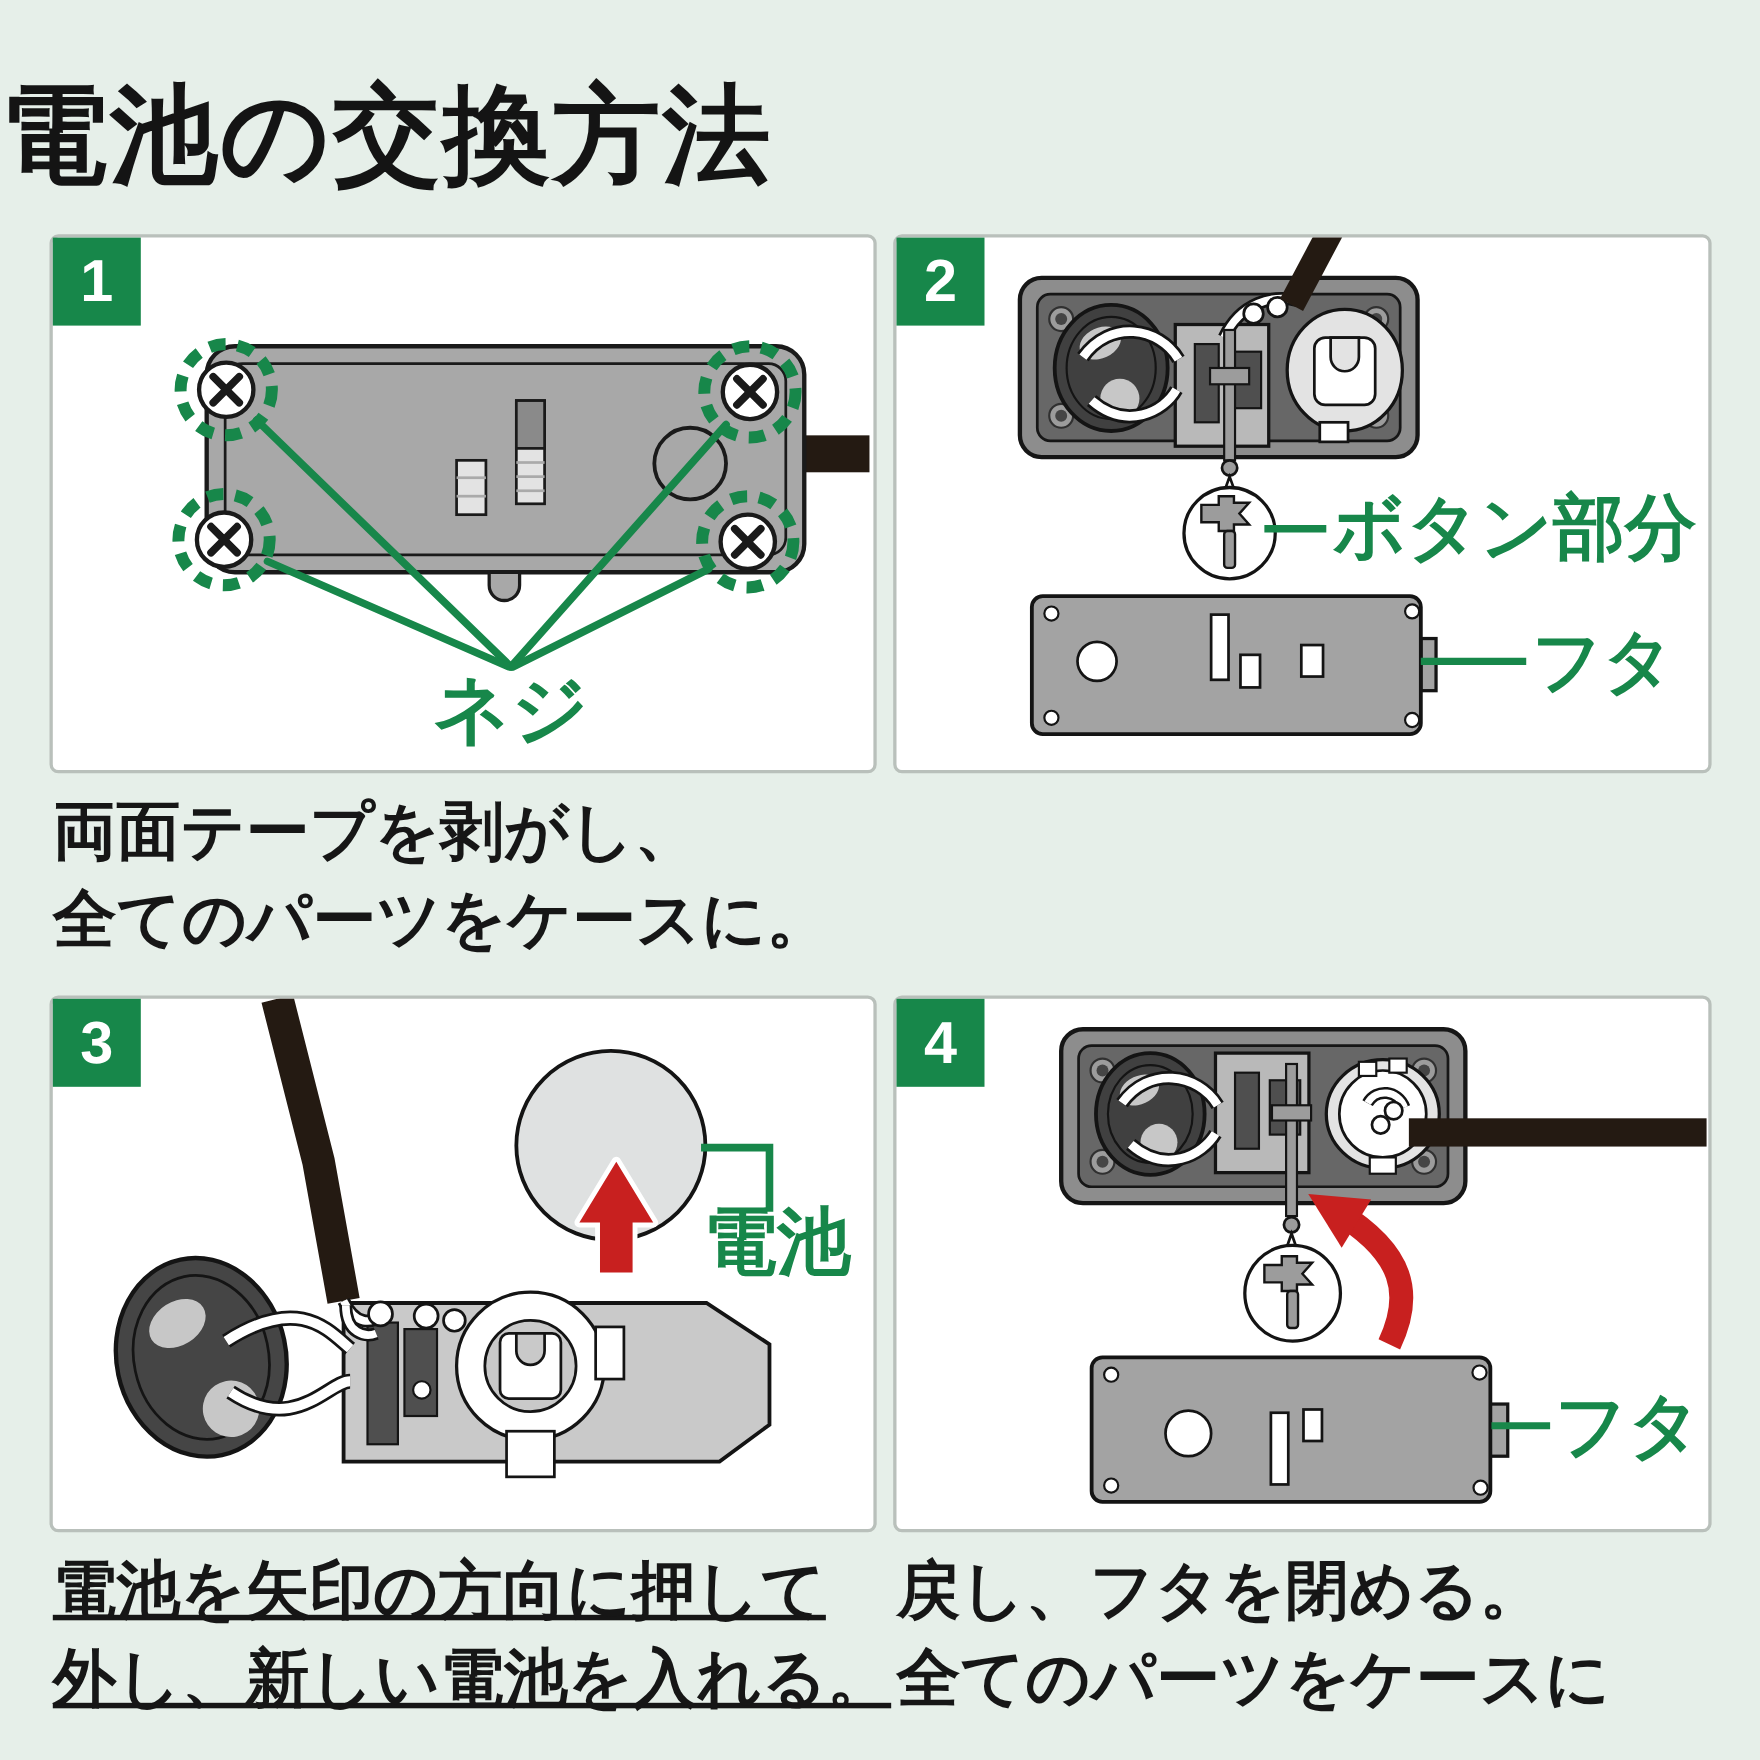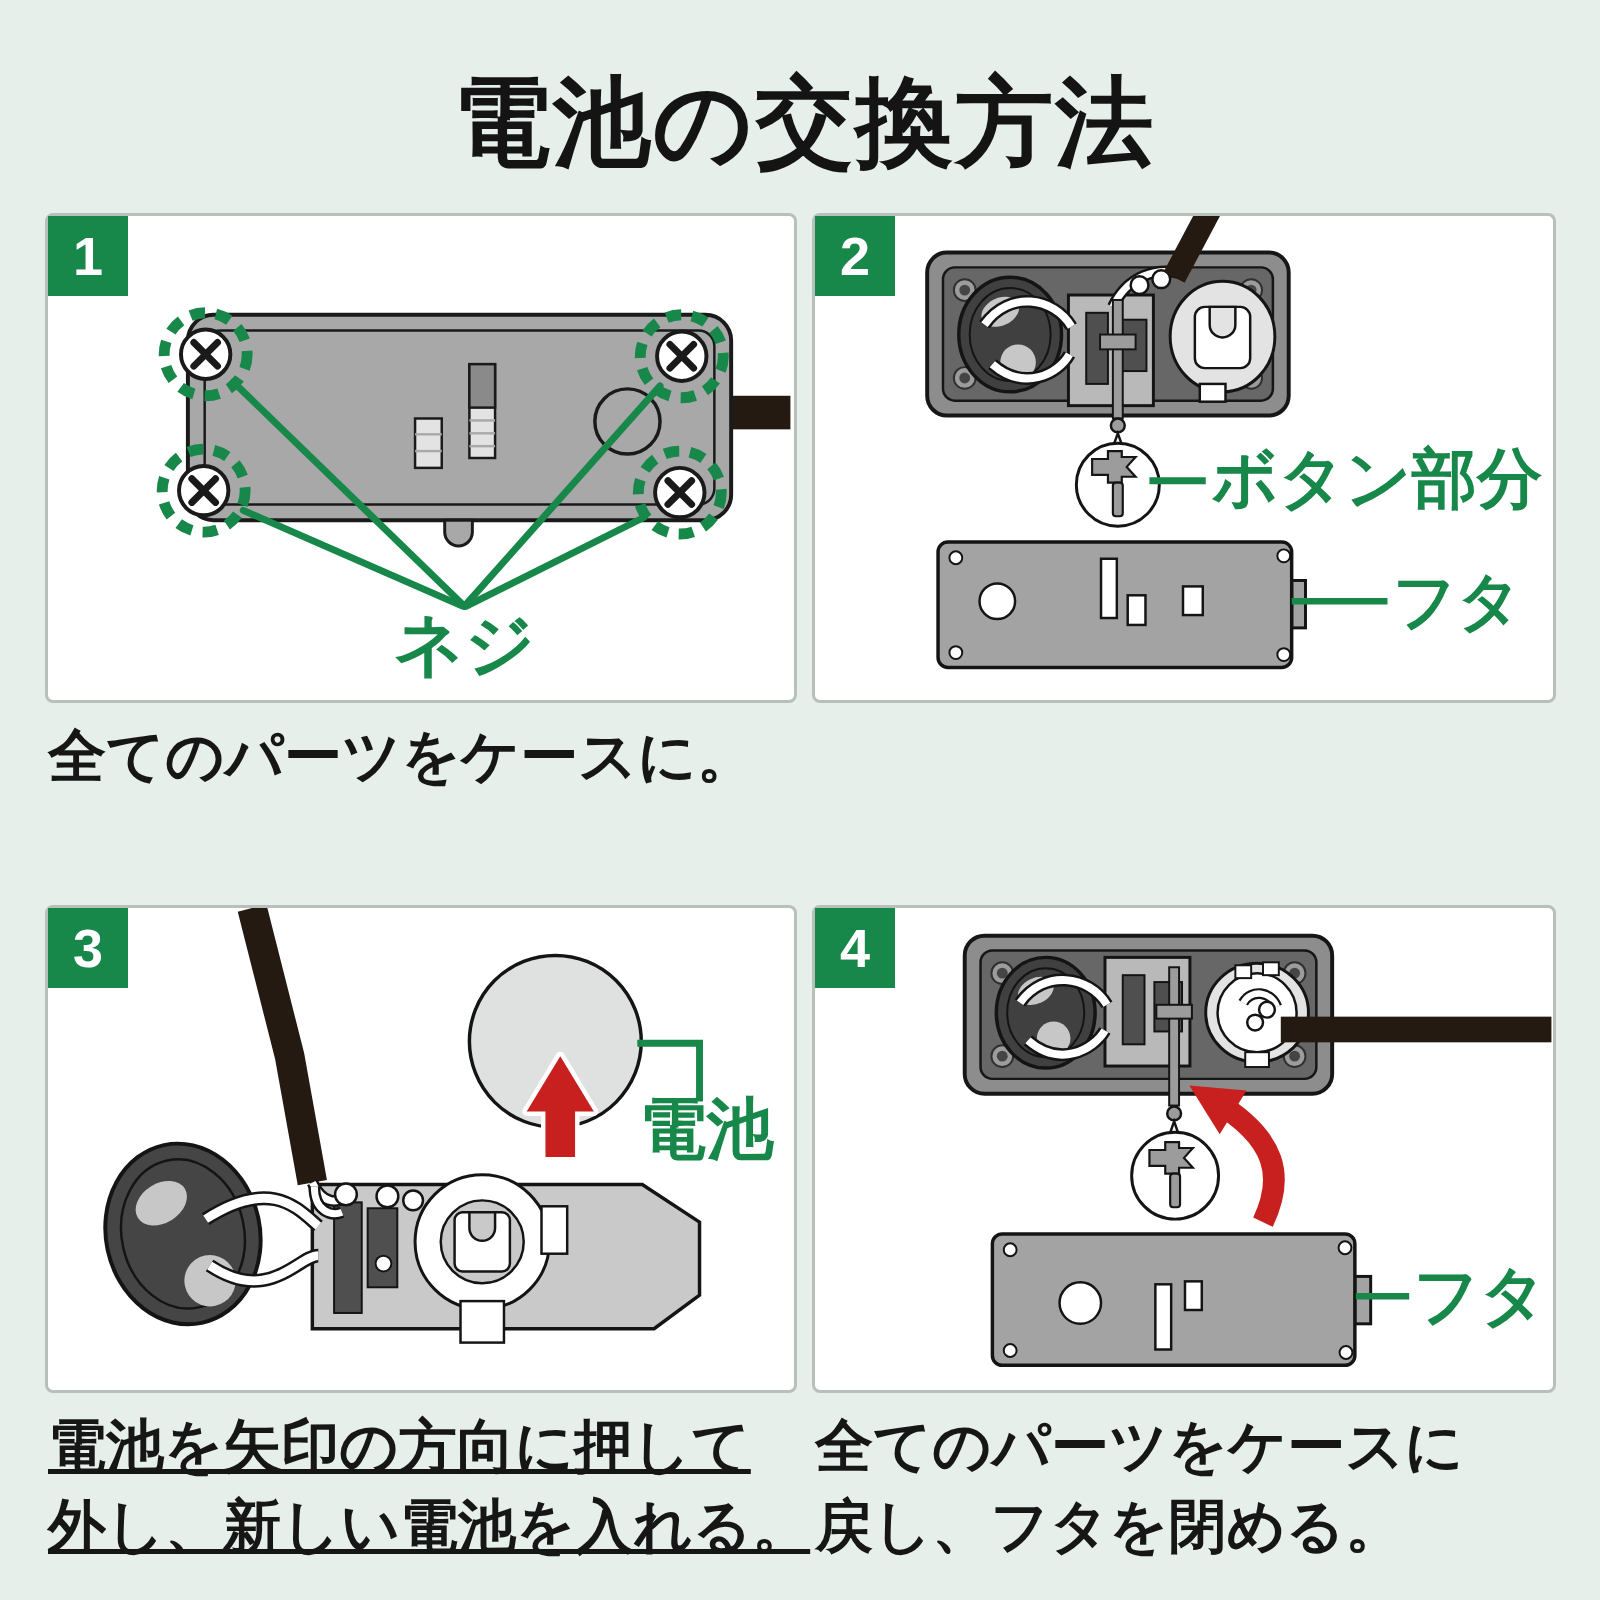--- a/index.html
+++ b/index.html
@@ -1,18 +1,18 @@
 <!DOCTYPE html>
 <html lang="ja"><head>
 <meta charset="utf-8">
 <style>
   html,body{margin:0;padding:0;}
   body{font-family:"Liberation Sans","DejaVu Sans",sans-serif;}
   .page{position:relative;width:1600px;height:1600px;background:#e6efe9;overflow:hidden;}
-  .title{position:absolute;left:16px;top:58px;width:1576px;text-align:center;
+  .title{position:absolute;left:0;top:58px;width:1576px;
          font-size:98px;font-weight:800;color:#141414;letter-spacing:2px;}
   .panel{position:absolute;background:#ffffff;border:3px solid #b9c0bb;border-radius:8px;box-sizing:border-box;}
   #panel1{left:45px;top:213px;width:752px;height:490px;}
   #panel2{left:812px;top:213px;width:744px;height:490px;}
   #panel3{left:45px;top:905px;width:752px;height:488px;}
   #panel4{left:812px;top:905px;width:744px;height:488px;}
   .panel svg{position:absolute;left:0;top:0;width:100%;height:100%;}
   .badge{position:absolute;left:0;top:0;width:80px;height:80px;background:#17874a;
          color:#ffffff;font-size:54px;font-weight:bold;display:flex;align-items:center;justify-content:center;z-index:5;}
   .caption{position:absolute;font-size:58px;line-height:80px;font-weight:600;color:#161616;white-space:nowrap;}
@@ -164,20 +164,21 @@
         <rect x="288" y="347" width="16" height="60" fill="#ffffff" stroke="#141414" stroke-width="2.5"></rect>
         <rect x="315" y="384" width="18" height="30" fill="#ffffff" stroke="#141414" stroke-width="2.5"></rect>
         <rect x="371" y="375" width="20" height="29" fill="#ffffff" stroke="#141414" stroke-width="2.5"></rect>
       </g>
       <line x1="481" y1="390" x2="578" y2="390" stroke="#17874a" stroke-width="6.5"></line>
       <text class="glabel" x="583" y="412" font-size="64">フタ</text>
     </svg>
   </div>
 
   <div class="caption" id="caption1">
+    <div>両面テープを剥がし、</div>
     <div>全てのパーツをケースに。</div>
   </div>
 
   <div class="panel" id="panel3">
     <div class="badge">3</div>
     <svg viewBox="0 0 752 488">
       <polyline points="205,0 243,150 266,278" fill="none" stroke="#241a12" stroke-width="30" stroke-linejoin="round"></polyline>
       <circle cx="512" cy="135" r="87" fill="#dfe1e1" stroke="#141414" stroke-width="3.5"></circle>
       <path d="M517,150 L551,206 L532,206 L532,252 L502,252 L502,206 L483,206 Z" fill="#c8201f" stroke="#ffffff" stroke-width="9" stroke-linejoin="round" style="paint-order:stroke"></path>
       <polyline points="595,137 658,137 658,196" fill="none" stroke="#17874a" stroke-width="7"></polyline>
@@ -303,17 +304,17 @@
       <line x1="546" y1="393" x2="600" y2="393" stroke="#17874a" stroke-width="6.5"></line>
       <text class="glabel" x="604" y="415" font-size="66">フタ</text>
     </svg>
   </div>
 
   <div class="caption" id="caption3">
     <div>電池を矢印の方向に押して</div>
     <div>外し、新しい電池を入れる。</div>
   </div>
   <div class="caption" id="caption4">
+    <div>戻し、フタを閉める。</div>
     <div>全てのパーツをケースに</div>
-    <div>戻し、フタを閉める。</div>
   </div>
 
 </div>
 
 </body></html>

